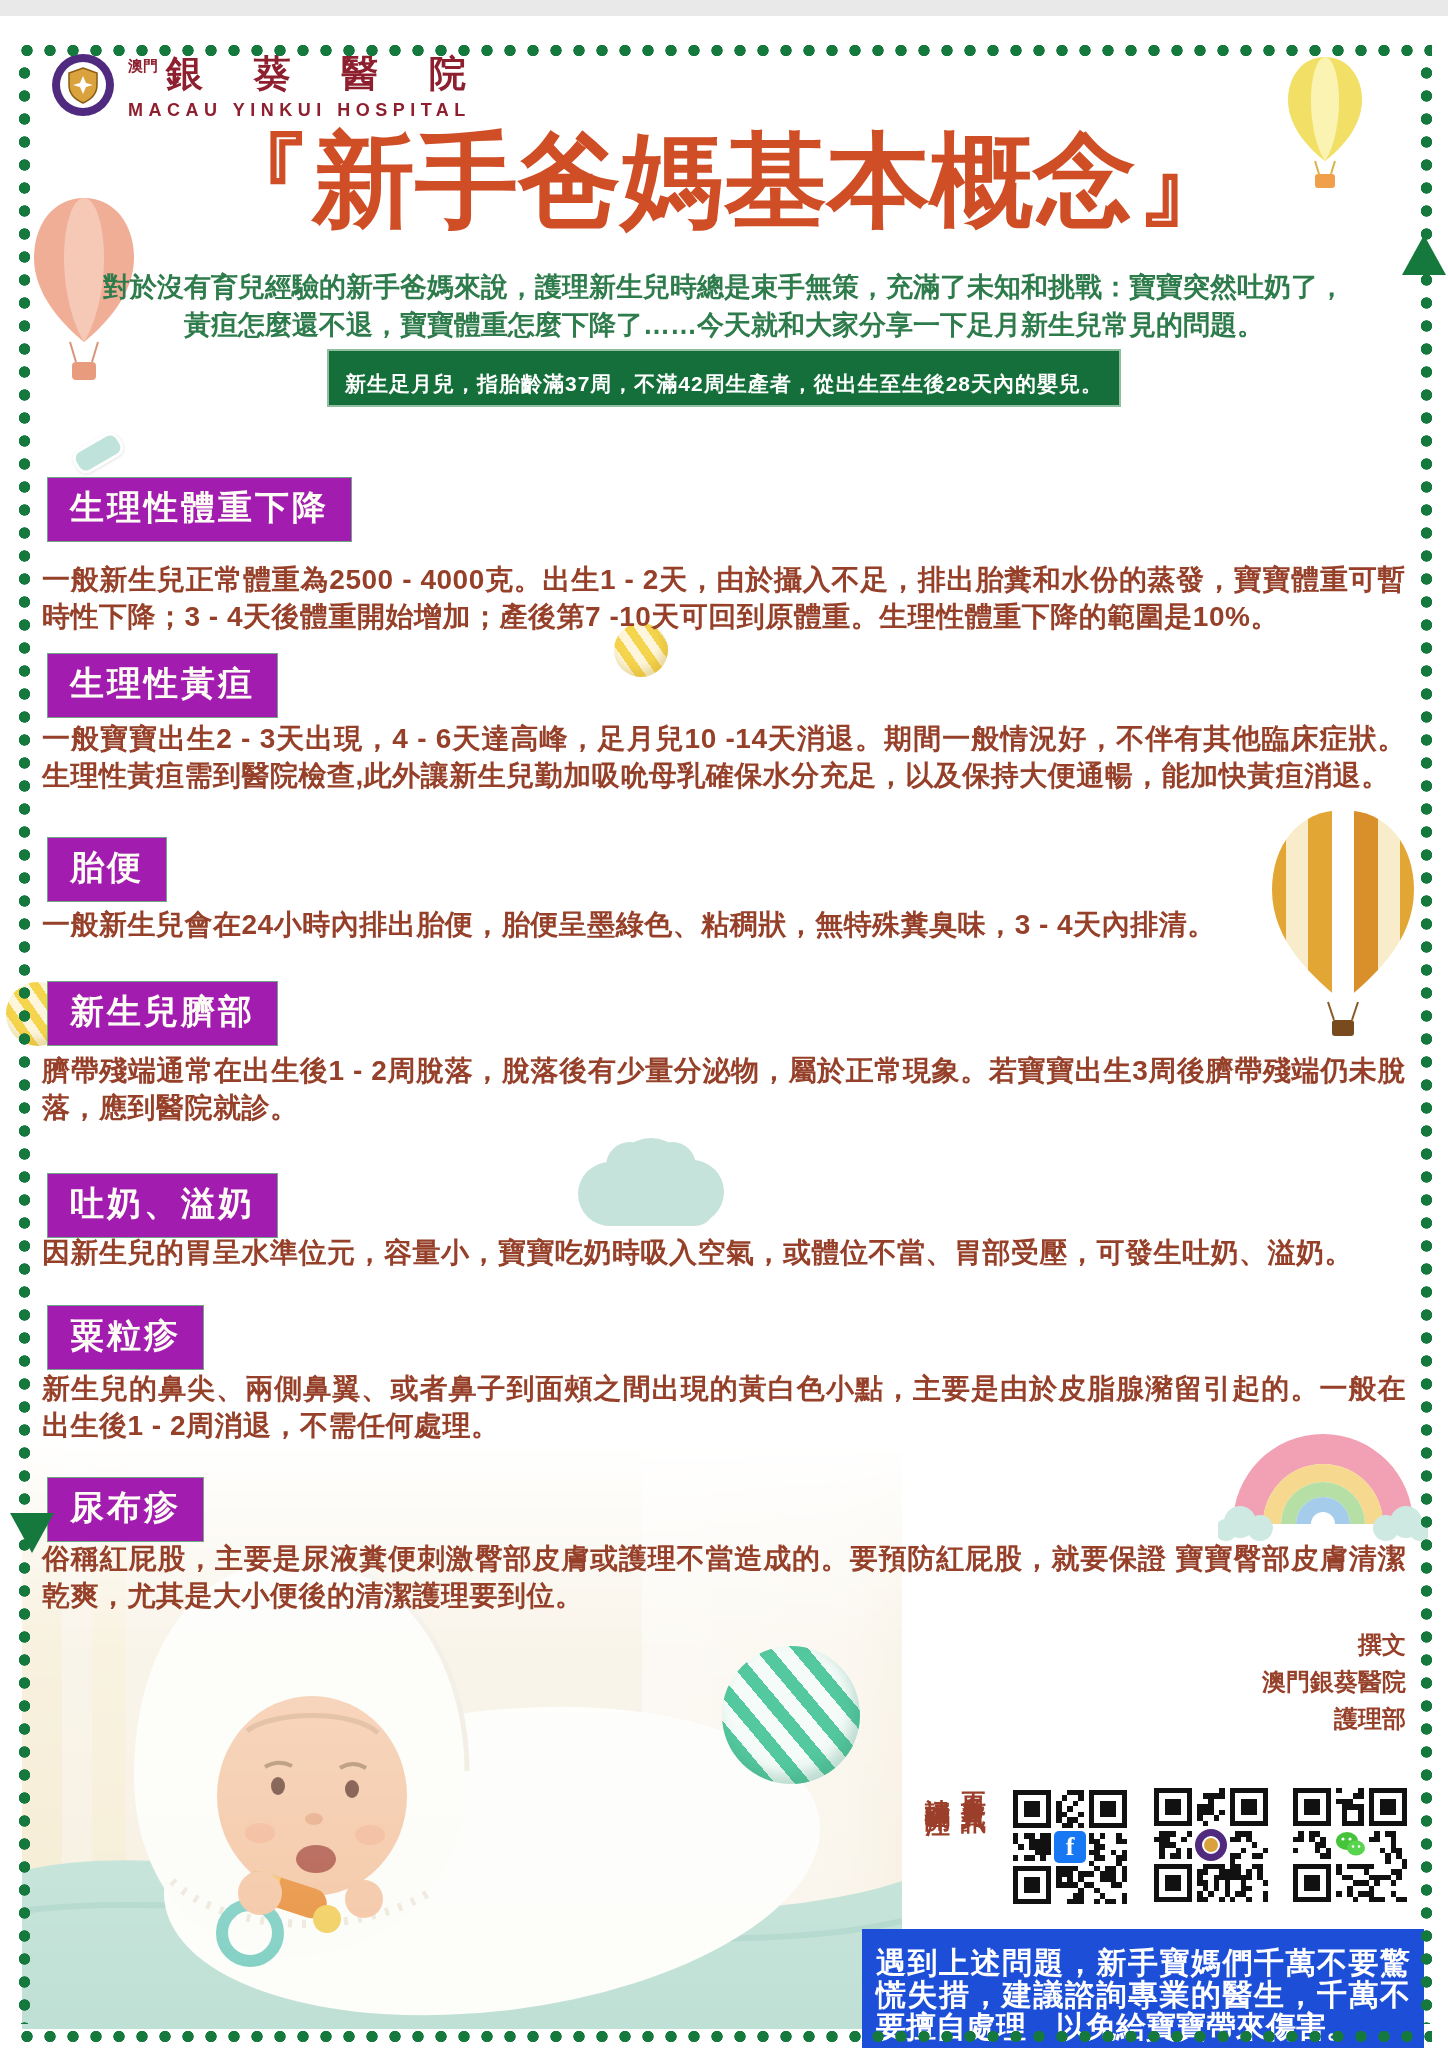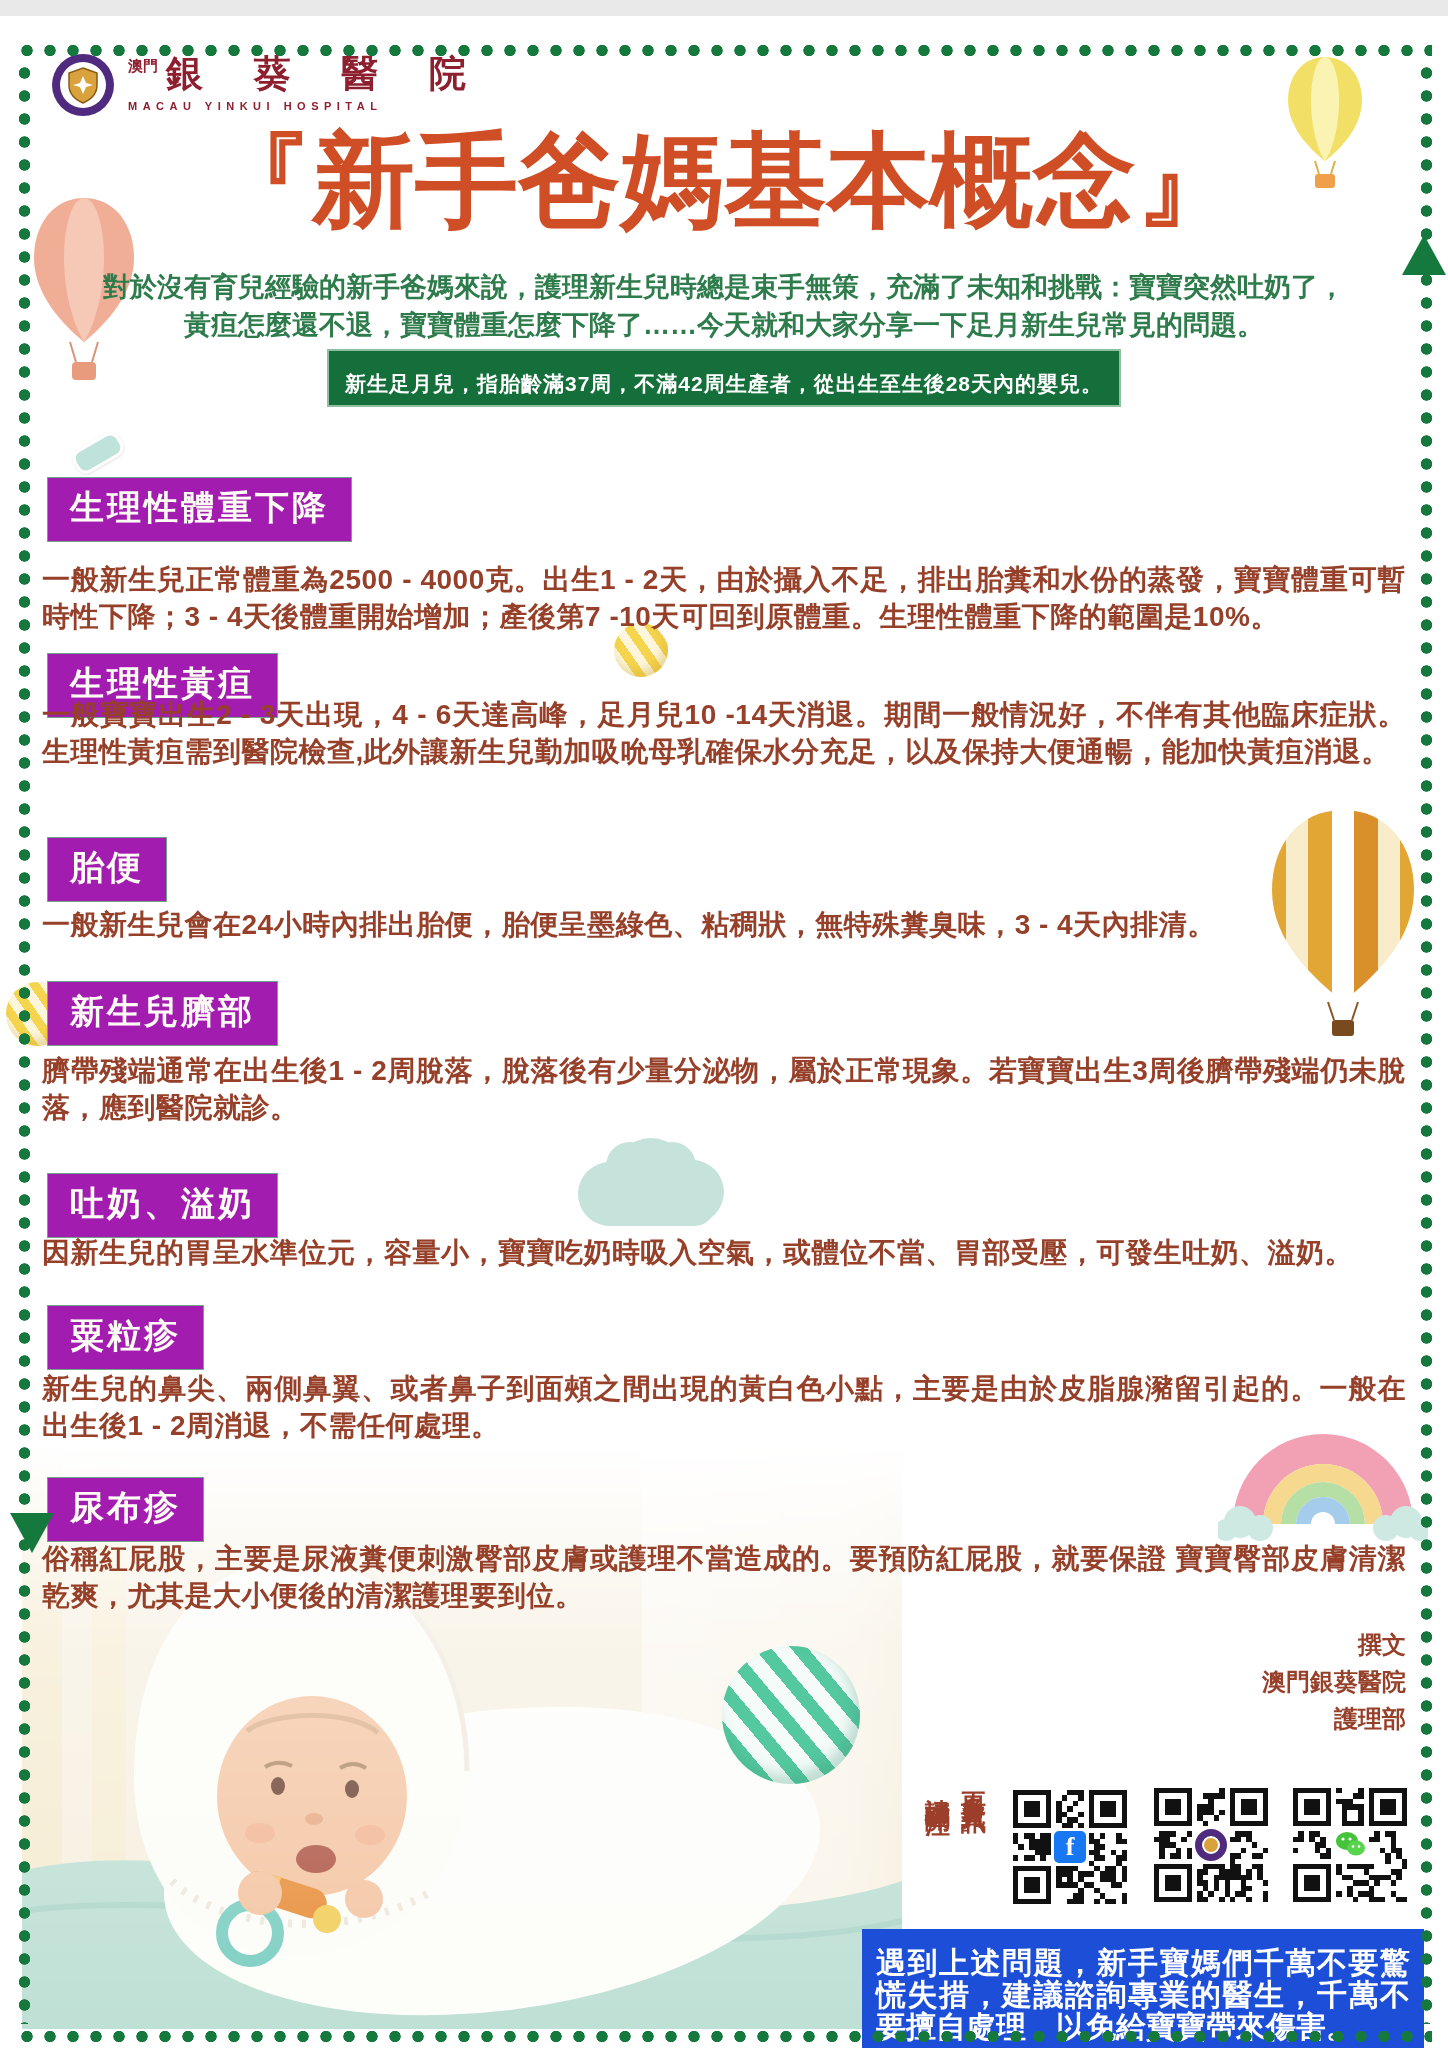--- a/index.html
+++ b/index.html
@@ -12,21 +12,21 @@
   .tri-down{position:absolute;width:0;height:0;border-left:22px solid transparent;border-right:22px solid transparent;border-top:40px solid #15793e;z-index:41;}
   
   .logo{position:absolute;left:52px;top:38px;display:flex;align-items:flex-start;z-index:5;}
   .emblem{width:62px;height:62px;border-radius:50%;background:#4f2a7f;position:relative;flex:0 0 auto;}
   .emblem .inner{position:absolute;left:8px;top:8px;width:46px;height:46px;border-radius:50%;background:#fff;}
   .emblem svg{position:absolute;left:0;top:0;}
   .logo-text{margin-left:14px;}
   .logo-cn{display:flex;align-items:flex-start;color:#8e1f2e;font-family:"Liberation Serif","DejaVu Serif",serif;}
   .macau{font-size:15px;line-height:16px;font-weight:700;margin-right:8px;margin-top:4px;}
   .name-cn{display:flex;width:300px;justify-content:space-between;font-size:37px;font-weight:700;line-height:40px;}
-  .name-en{color:#8e1f2e;font-size:11px;font-weight:700;letter-spacing:5.5px;margin-top:6px;}
+  .name-en{color:#8e1f2e;font-size:18px;font-weight:700;letter-spacing:5.5px;margin-top:6px;}
   .title{position:absolute;left:0;top:108px;width:100%;text-align:center;font-size:103px;line-height:1.1;font-weight:700;color:#cf4e26;letter-spacing:0px;z-index:5;}
   .intro{position:absolute;left:44px;top:252px;width:1360px;text-align:center;color:#2e7b4b;font-size:27px;line-height:38px;font-weight:700;z-index:5;}
   .banner-wrap{position:absolute;left:0;top:333px;width:100%;text-align:center;z-index:5;}
   .banner{display:inline-block;background:#156f3a;border:2px solid #8fbf9f;color:#fff;font-size:21px;font-weight:700;padding:19px 16px 7px;letter-spacing:1px;}
   
   .sec-h{position:absolute;left:48px;background:#a21caf;color:#fdfdf6;font-size:34px;font-weight:700;padding:7px 22px 10px;letter-spacing:3px;z-index:6;box-shadow:0 0 0 1px #6ea585;}
   .sec-b{position:absolute;left:42px;width:1364px;color:#96402a;font-size:28px;line-height:37px;font-weight:700;text-align:justify;letter-spacing:0.5px;z-index:6;}
   .credit{position:absolute;right:42px;top:1610px;text-align:right;color:#96402a;font-size:24px;line-height:37px;font-weight:700;z-index:6;}
   
   .vtext{position:absolute;writing-mode:vertical-rl;text-orientation:upright;color:#9c3f2a;font-size:25px;font-weight:700;letter-spacing:3px;z-index:7;}
@@ -97,21 +97,21 @@
     <div>黃疸怎麼還不退，寶寶體重怎麼下降了……今天就和大家分享一下足月新生兒常見的問題。</div>
   </div>
   <div class="banner-wrap"><span class="banner">新生足月兒，指胎齡滿37周，不滿42周生產者，從出生至生後28天內的嬰兒。</span></div>
 
   <div class="sec-h" style="top:462px">生理性體重下降</div>
   <div class="sec-b" style="top:545px">一般新生兒正常體重為2500 - 4000克。出生1 - 2天，由於攝入不足，排出胎糞和水份的蒸發，寶寶體重可暫時性下降；3 - 4天後體重開始增加；產後第7 -10天可回到原體重。生理性體重下降的範圍是10%。</div>
 
   <div class="ball ball-yellow" style="left:614px;top:607px;width:54px;height:54px;z-index:2"></div>
 
   <div class="sec-h" style="top:638px">生理性黃疸</div>
-  <div class="sec-b" style="top:680px">一般寶寶出生2 - 3天出現，4 - 6天達高峰，足月兒10 -14天消退。期間一般情況好，不伴有其他臨床症狀。生理性黃疸需到醫院檢查,此外讓新生兒勤加吸吮母乳確保水分充足，以及保持大便通暢，能加快黃疸消退。</div>
+  <div class="sec-b" style="top:704px">一般寶寶出生2 - 3天出現，4 - 6天達高峰，足月兒10 -14天消退。期間一般情況好，不伴有其他臨床症狀。生理性黃疸需到醫院檢查,此外讓新生兒勤加吸吮母乳確保水分充足，以及保持大便通暢，能加快黃疸消退。</div>
 
   <div class="sec-h" style="top:822px">胎便</div>
   <div class="sec-b" style="top:890px">一般新生兒會在24小時內排出胎便，胎便呈墨綠色、粘稠狀，無特殊糞臭味，3 - 4天內排清。</div>
 
   <svg style="position:absolute;left:1262px;top:790px;z-index:2" width="162" height="232" viewBox="0 0 162 232">
     <defs>
         <clipPath id="bclip">
           <path d="M81 4 C126 4 152 40 152 84 C152 136 110 172 81 196 C52 172 10 136 10 84 C10 40 36 4 81 4Z"></path>
         </clipPath>
       </defs>

